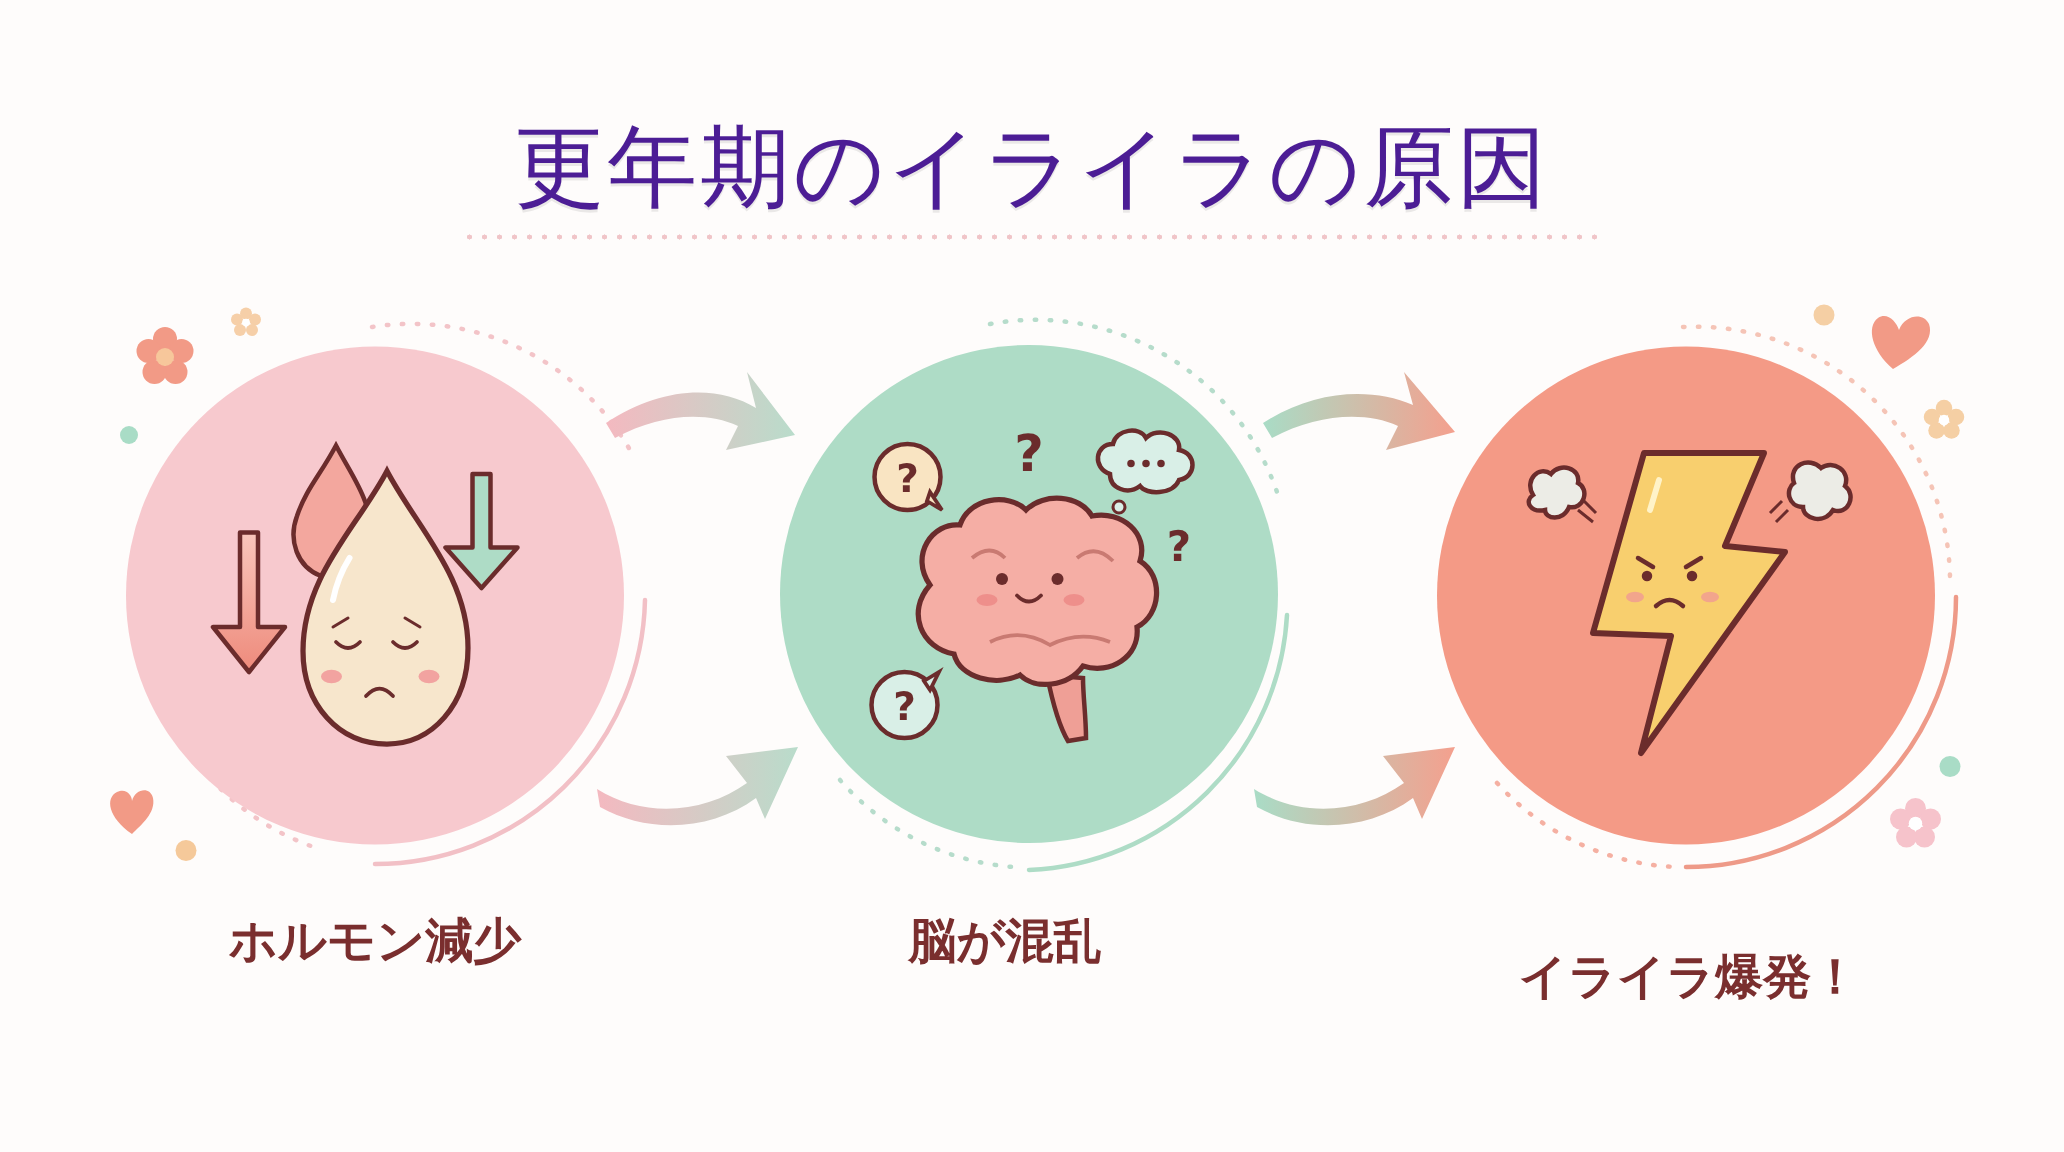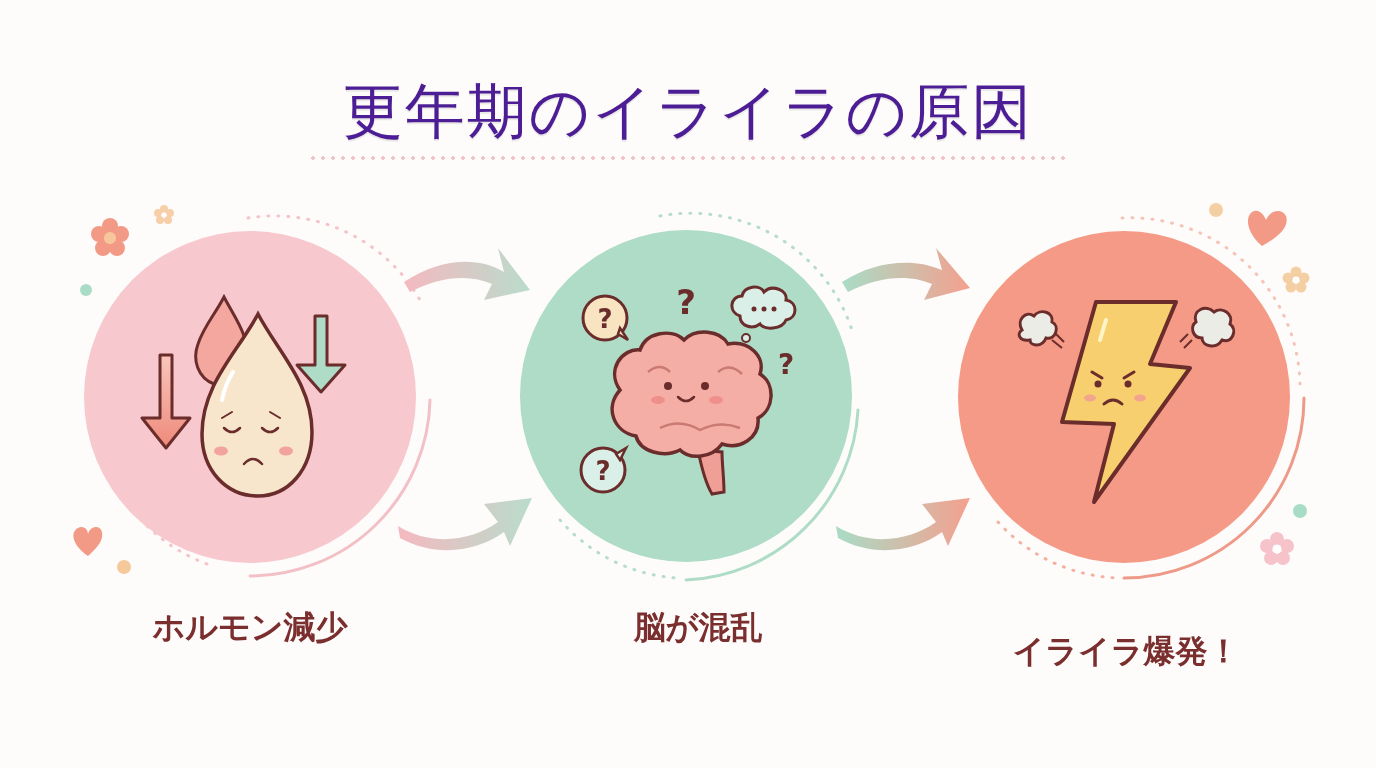--- a/index.html
+++ b/index.html
@@ -181,14 +181,14 @@
       <circle cx="1098" cy="384" r="3.5" fill="#6b2c2c"></circle>
       <circle cx="1128" cy="384" r="3.5" fill="#6b2c2c"></circle>
       <path d="M1104 404 Q1113 396 1122 404" stroke="#6b2c2c" stroke-width="3" fill="none" stroke-linecap="round"></path>
       <ellipse cx="1090" cy="398" rx="6" ry="3.5" fill="#f2a58c"></ellipse>
       <ellipse cx="1140" cy="398" rx="6" ry="3.5" fill="#f2a58c"></ellipse>
     </g>
   </g>
 </svg>
 
 <div class="label" style="left:50px;">ホルモン減少</div>
-<div class="label" style="left:498px;text-align:center;">脳が混乱</div>
+<div class="label" style="left:470px;text-align:center;">脳が混乱</div>
 <div class="label" style="left:926px;margin-top:24px;">イライラ爆発！</div>
 
 </body></html>

